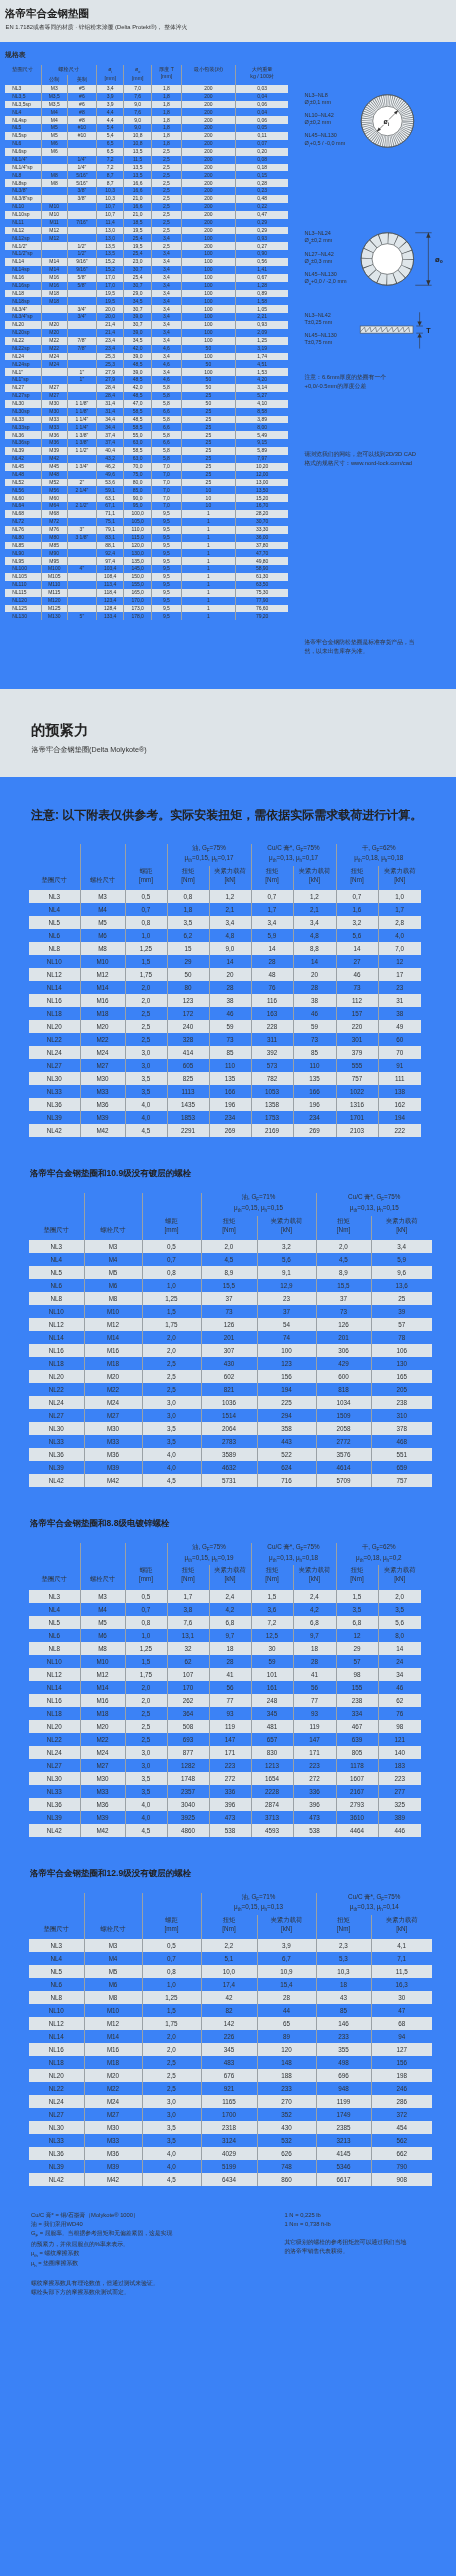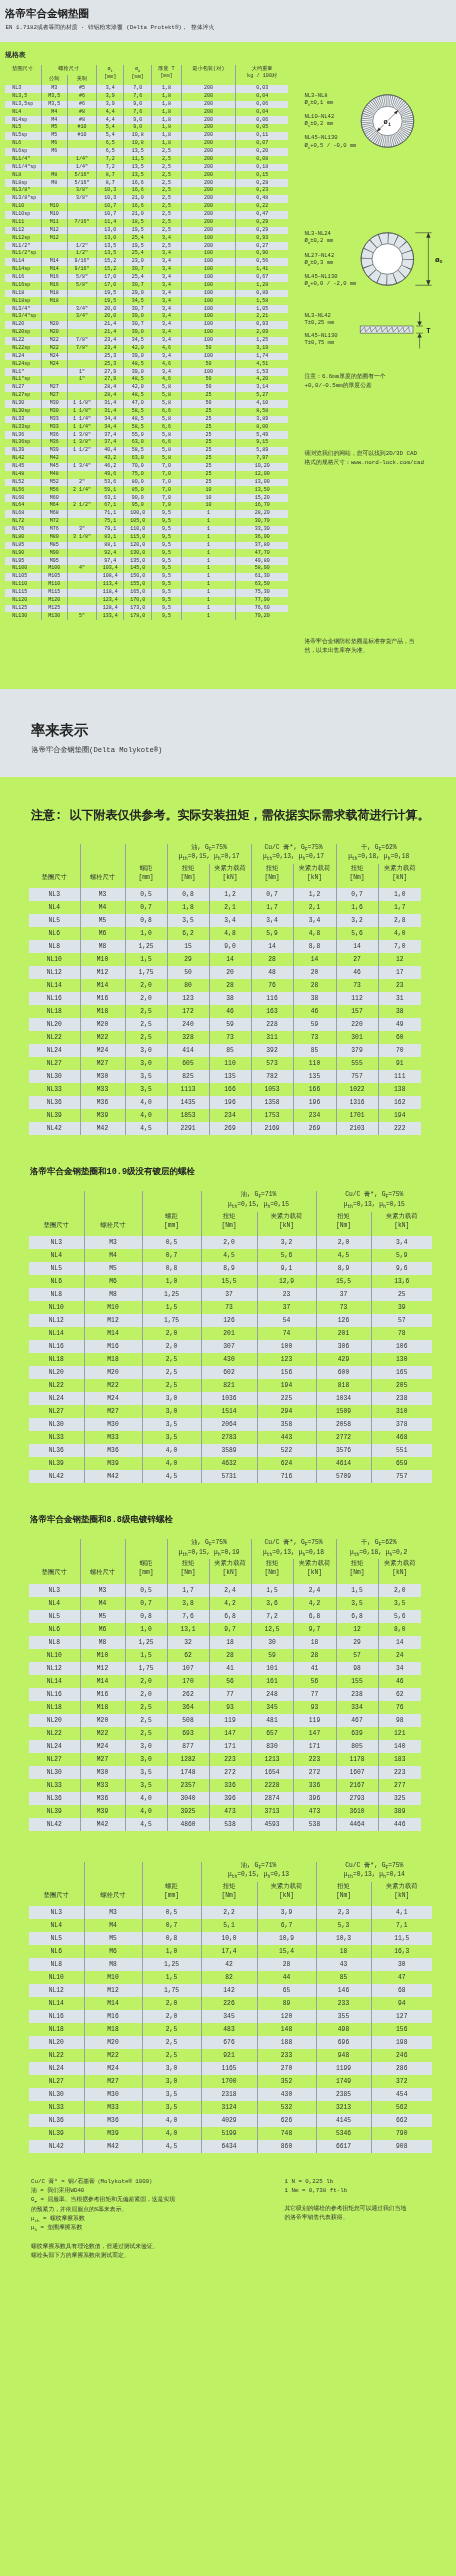--- a/index.html
+++ b/index.html
@@ -1,17 +1,17 @@
 <!DOCTYPE html>
 <html style="font-size:8.8px"><head>
 <meta charset="utf-8">
 <style>
   html,body{margin:0;padding:0;background:#fff;}
-  .page{width:457px;height:2576px;position:relative;overflow:hidden;background:#bef264;
-        font-family:Liberation Mono, monospace;color:#2e3133;}
+  .page{width:457px;height:2576px;position:relative;overflow:hidden;background:#3b82f6;
+        font-family:Liberation Sans, sans-serif;color:#2e3133;}
   
   .header-band{background:#dee4e8;height:42px;box-sizing:border-box;padding:6.6px 5.5px 0 5px;}
   .page-title{font-size:10.5px;font-weight:bold;margin:0;color:#222;}
   .page-subtitle{font-size:5.8px;margin:2.8px 0 0 0.6px;color:#333;}
   
   .spec-heading{font-size:6.9px;font-weight:bold;margin:8.3px 0 5px 5px;}
   .spec-wrap{display:flex;padding:0 0 0 5px;}
   .spec-left{width:283px;}
   #spec-table{border-collapse:collapse;table-layout:fixed;width:283px;}
   #spec-table th{font-weight:normal;font-size:5.2px;line-height:1.25;padding:1.1px 1.1px 2.2px;
@@ -865,21 +865,21 @@
         </svg>
       </div>
 
       <div class="note-sm" style="top:308px">注意：6.6mm厚度的垫圈有一个<br>+0,0/-0.5mm的厚度公差</div>
       <div class="note-sm" style="top:385px">请浏览我们的网站，您可以找到2D/3D CAD<br>格式的规格尺寸：www.nord-lock.com/cad</div>
       <div class="note-sm" style="top:573px">洛帝牢合金钢防松垫圈是标准存货产品，当<br>然，以未出售库存为准。</div>
     </div>
   </div>
 
   <div class="torque-band">
-    <h2 class="torque-title">率来表示</h2>
+    <h2 class="torque-title">的预紧力</h2>
     <div class="torque-subtitle">洛帝牢合金钢垫圈(Delta Molykote®)</div>
   </div>
 
   <div class="torque-note">注意: 以下附表仅供参考。实际安装扭矩，需依据实际需求载荷进行计算。</div>
 
   <div id="torque-tables">
       <section class="torque-block">
         <table class="torque-table">
           <colgroup>
             <col style="width: 51px;">
@@ -1573,20 +1573,21 @@
               <td>538</td>
               <td>4593</td>
               <td>538</td>
               <td>4464</td>
               <td>446</td>
             </tr>
           </tbody>
         </table>
       </section>
       <section class="torque-block">
+        <h3 class="tq-title">洛帝牢合金钢垫圈和12.9级没有镀层的螺栓</h3>
         <table class="torque-table">
           <colgroup>
             <col style="width: 55px;">
             <col style="width: 58px;">
             <col style="width: 59px;">
             <col style="width: 56px;">
             <col style="width: 59px;">
             <col style="width: 55px;">
             <col style="width: 61px;">
           </colgroup>

